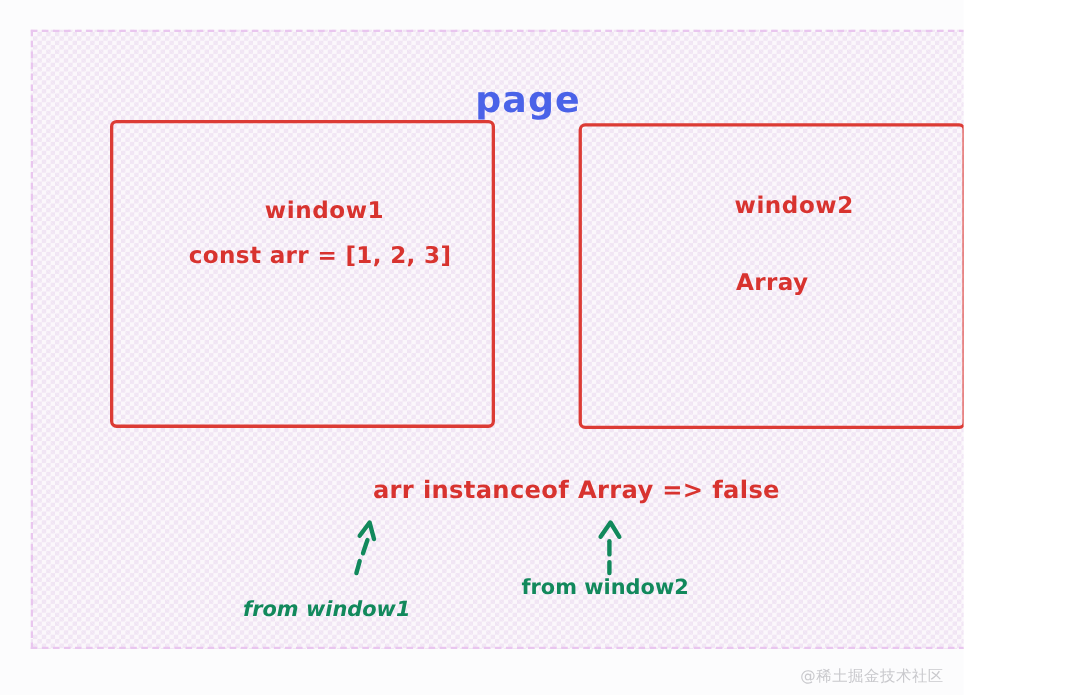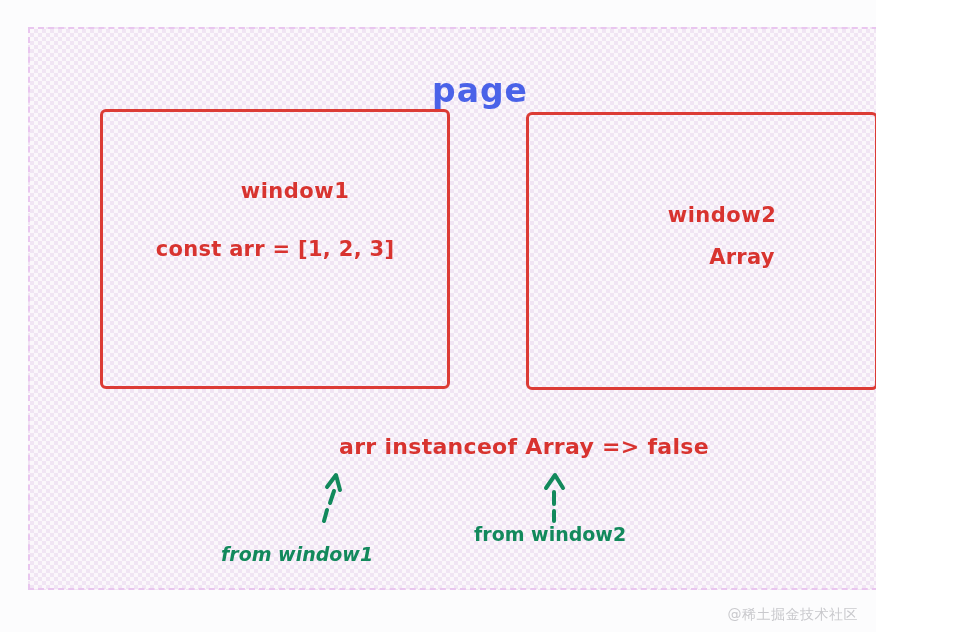--- a/index.html
+++ b/index.html
@@ -75,35 +75,35 @@
     width: 100%;
     text-align: center;
     color: #d8332f;
     font-family: "DejaVu Sans", sans-serif;
     font-size: 21px;
     font-weight: 700;
     letter-spacing: 0.5px;
     margin-left: 20px;
   }
   #window-box-1 .window-title { top: 67px; }
-  #window-box-2 .window-title { top: 88px; }
+  #window-box-2 .window-title { top: 60px; }
 
   .window-code {
     position: absolute;
     left: 0;
     width: 100%;
     text-align: center;
     color: #d8332f;
     font-family: "DejaVu Sans", sans-serif;
     font-size: 21px;
     font-weight: 700;
     letter-spacing: 0.3px;
   }
-  #window-box-1 .window-code { top: 125px; }
-  #window-box-2 .window-code { top: 130px; padding-left: 40px; }
+  #window-box-1 .window-code { top: 108px; margin-left: 16px; }
+  #window-box-2 .window-code { top: 130px; }
 
   
   #expression {
     position: absolute;
     left: 0;
     top: 405px;
     width: 900px;
     text-align: center;
     color: #d8332f;
     font-family: "DejaVu Sans", sans-serif;

